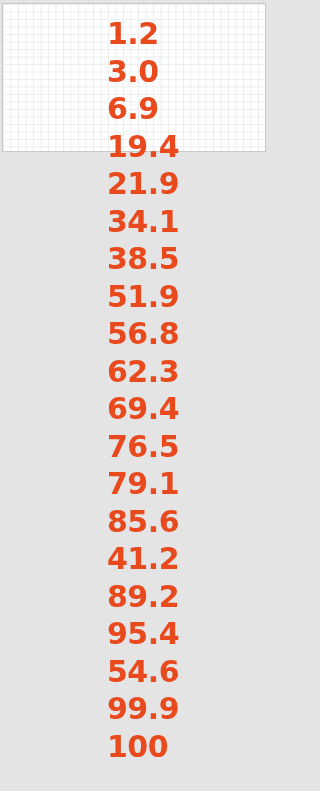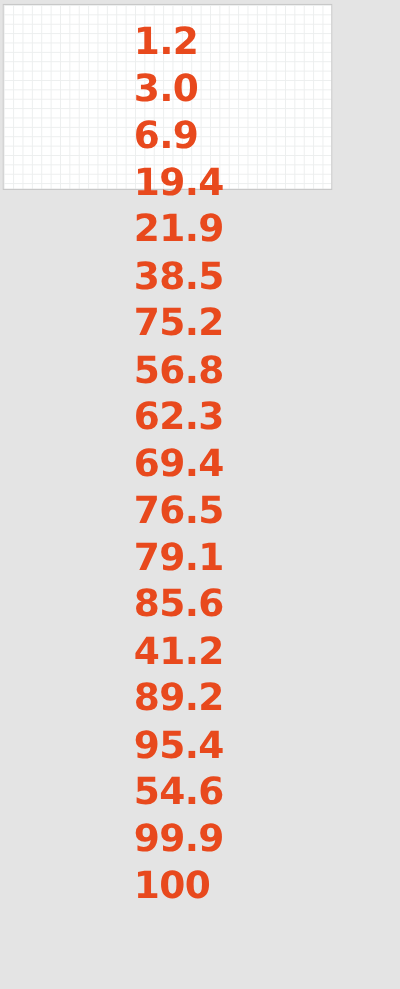--- a/index.html
+++ b/index.html
@@ -70,22 +70,23 @@
 <div id="stage">
 
   <div id="grid-panel"></div>
 
   <ul id="value-list">
     <li class="value-row">1.2</li>
     <li class="value-row">3.0</li>
     <li class="value-row">6.9</li>
     <li class="value-row">19.4</li>
     <li class="value-row">21.9</li>
+    <li class="value-row">34.1</li>
     <li class="value-row">38.5</li>
-    <li class="value-row">75.2</li>
+    <li class="value-row">51.9</li>
     <li class="value-row">56.8</li>
     <li class="value-row">62.3</li>
     <li class="value-row">69.4</li>
     <li class="value-row">76.5</li>
     <li class="value-row">79.1</li>
     <li class="value-row">85.6</li>
     <li class="value-row">41.2</li>
     <li class="value-row">89.2</li>
     <li class="value-row">95.4</li>
     <li class="value-row">54.6</li>

